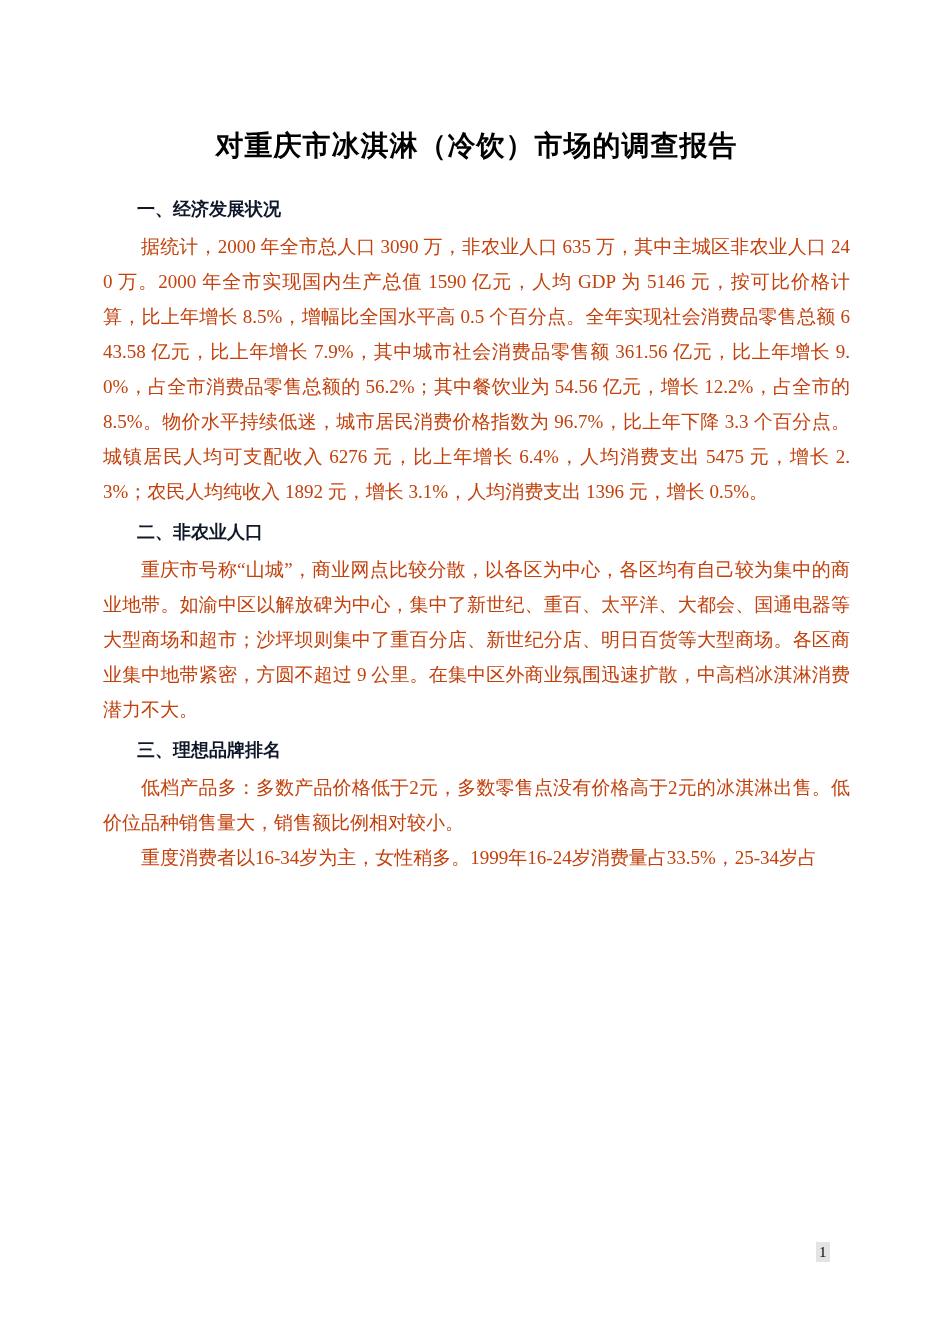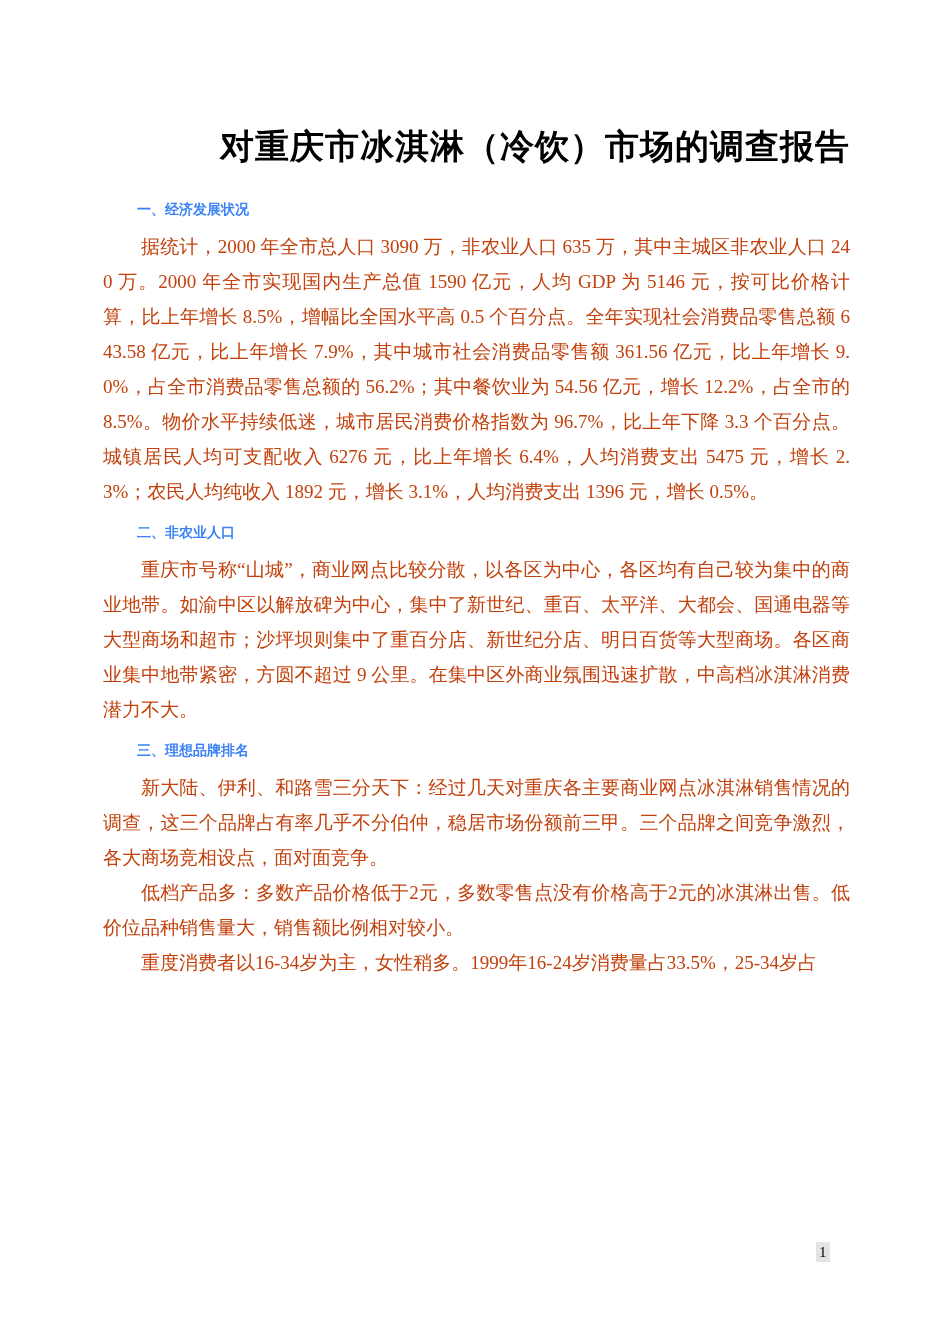--- a/index.html
+++ b/index.html
@@ -18,36 +18,36 @@
   }
   .content {
     position: absolute;
     left: 103px;
     top: 0;
     width: 747px;
   }
   .doc-title {
     margin-top: 126px;
     margin-bottom: 26px;
-    text-align: right;
+    text-align: center;
     font-family: "Liberation Sans", "DejaVu Sans", sans-serif;
     font-weight: bold;
-    font-size: 34px;
+    font-size: 28px;
     line-height: 40px;
     letter-spacing: 1px;
     color: #000000;
   }
   .sec-heading {
     font-family: "Liberation Sans", "DejaVu Sans", sans-serif;
     font-weight: bold;
-    font-size: 14px;
+    font-size: 18px;
     line-height: 35px;
     padding-left: 34px;
     margin: 6px 0 2px 0;
-    color: #3b82f6;
+    color: #0f172a;
   }
   .body-para {
     font-size: 19px;
     line-height: 35px;
     text-align: justify;
     text-indent: 2em;
     margin: 0;
     color: #c2410c;
     word-break: break-all;
   }
@@ -71,20 +71,19 @@
 
     <div class="doc-title">对重庆市冰淇淋（冷饮）市场的调查报告</div>
 
     <div class="sec-heading">一、经济发展状况</div>
     <p class="body-para">据统计，2000 年全市总人口 3090 万，非农业人口 635 万，其中主城区非农业人口 240 万。2000 年全市实现国内生产总值 1590 亿元，人均 GDP 为 5146 元，按可比价格计算，比上年增长 8.5%，增幅比全国水平高 0.5 个百分点。全年实现社会消费品零售总额 643.58 亿元，比上年增长 7.9%，其中城市社会消费品零售额 361.56 亿元，比上年增长 9.0%，占全市消费品零售总额的 56.2%；其中餐饮业为 54.56 亿元，增长 12.2%，占全市的 8.5%。物价水平持续低迷，城市居民消费价格指数为 96.7%，比上年下降 3.3 个百分点。城镇居民人均可支配收入 6276 元，比上年增长 6.4%，人均消费支出 5475 元，增长 2.3%；农民人均纯收入 1892 元，增长 3.1%，人均消费支出 1396 元，增长 0.5%。</p>
 
     <div class="sec-heading">二、非农业人口</div>
     <p class="body-para">重庆市号称“山城”，商业网点比较分散，以各区为中心，各区均有自己较为集中的商业地带。如渝中区以解放碑为中心，集中了新世纪、重百、太平洋、大都会、国通电器等大型商场和超市；沙坪坝则集中了重百分店、新世纪分店、明日百货等大型商场。各区商业集中地带紧密，方圆不超过 9 公里。在集中区外商业氛围迅速扩散，中高档冰淇淋消费潜力不大。</p>
 
     <div class="sec-heading">三、理想品牌排名</div>
-    <p class="body-para">新大陆、伊利、和路雪三分天下：经过几天对重庆各主要商业网点冰淇淋销售情况的调查，这三个品牌占有率几乎不分伯仲，稳居市场份额前三甲。三个品牌之间竞争激烈，各大商场竞相设点，面对面竞争。</p>
     <p class="body-para">低档产品多：多数产品价格低于2元，多数零售点没有价格高于2元的冰淇淋出售。低价位品种销售量大，销售额比例相对较小。</p>
     <p class="body-para">重度消费者以16-34岁为主，女性稍多。1999年16-24岁消费量占33.5%，25-34岁占</p>
 
   </div>
 
   <div class="page-number">1</div>
 </div>
 
 </body></html>

